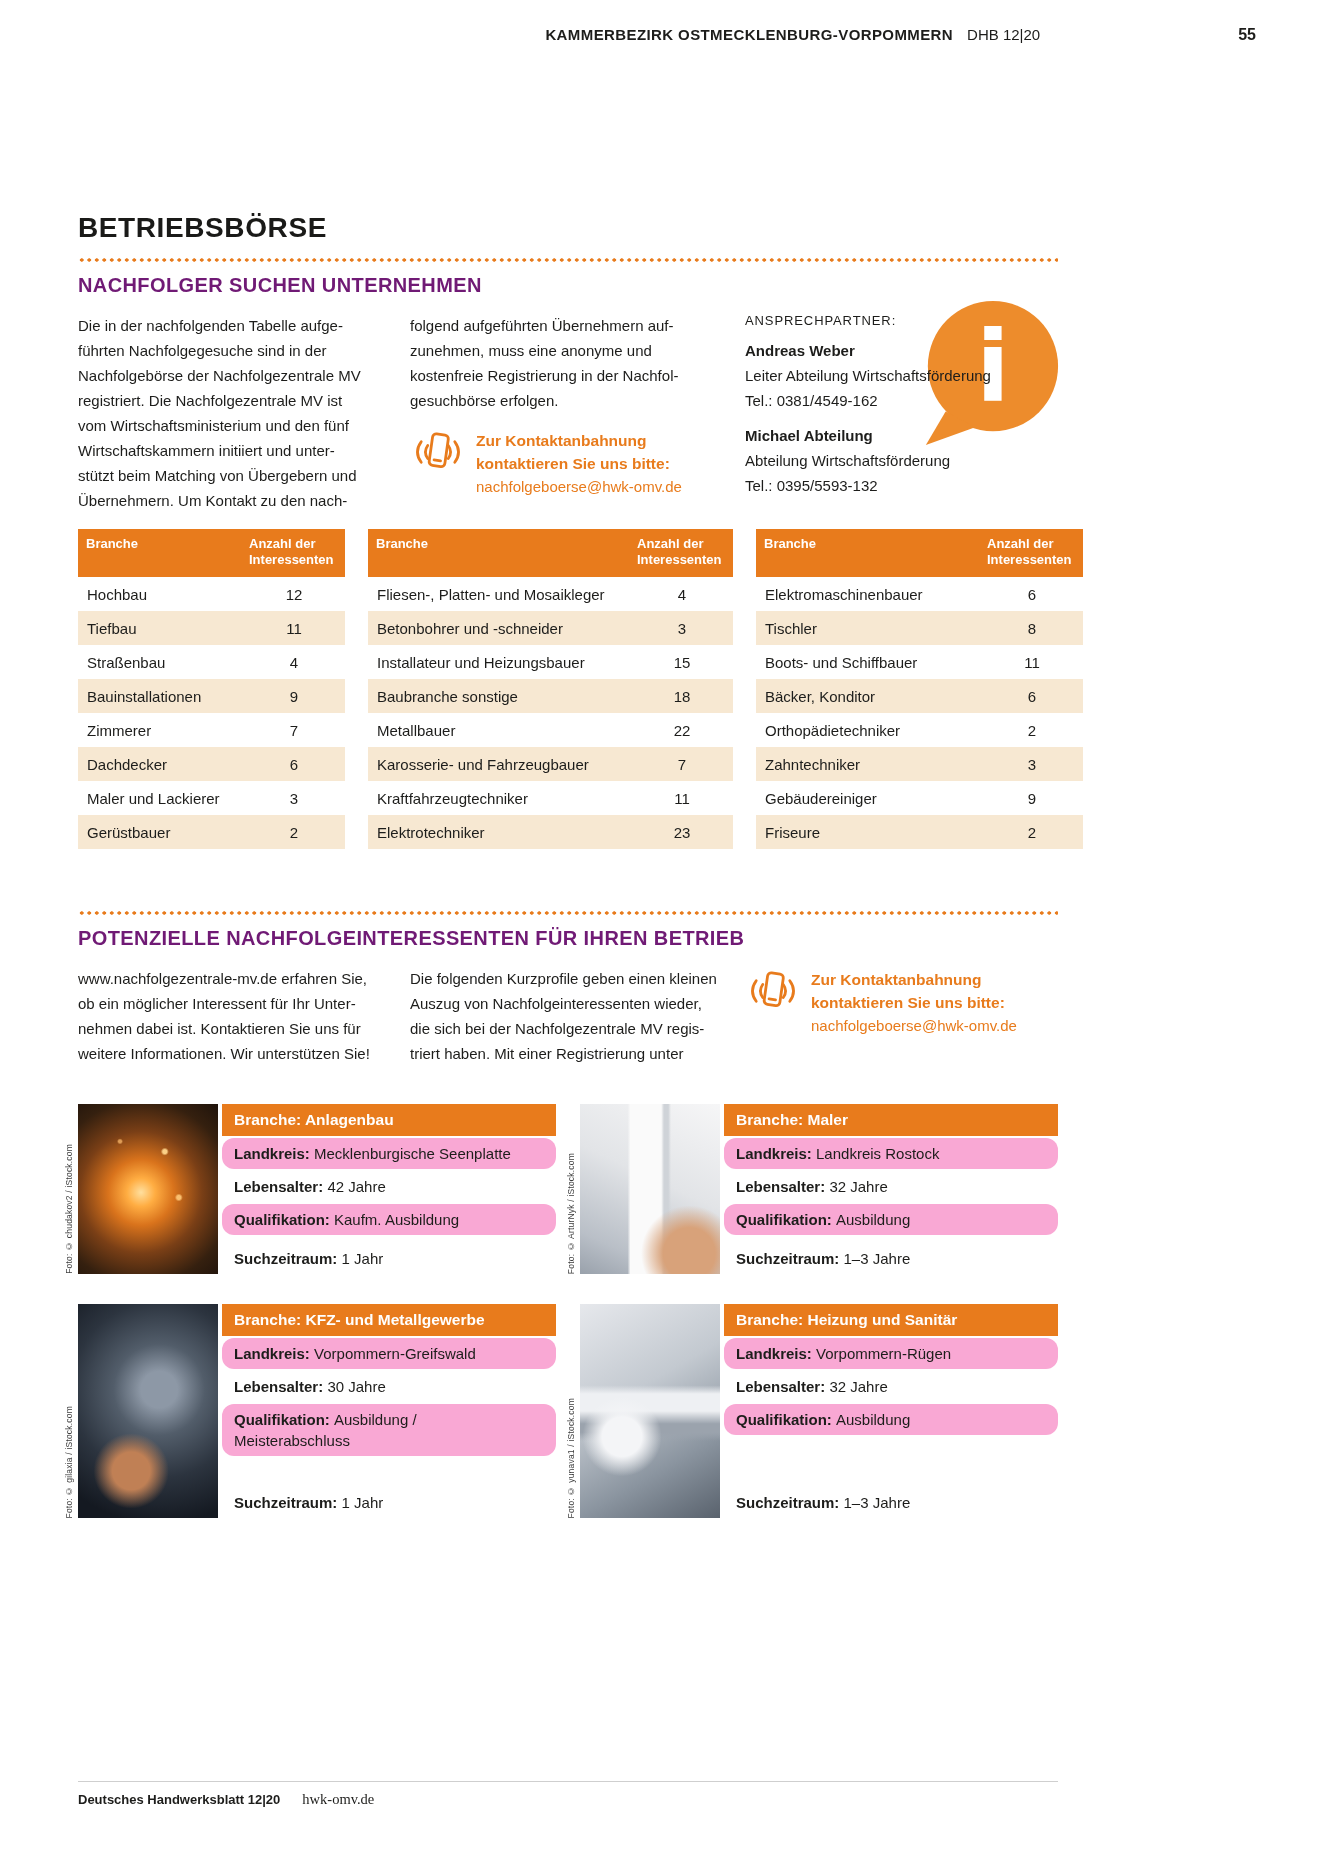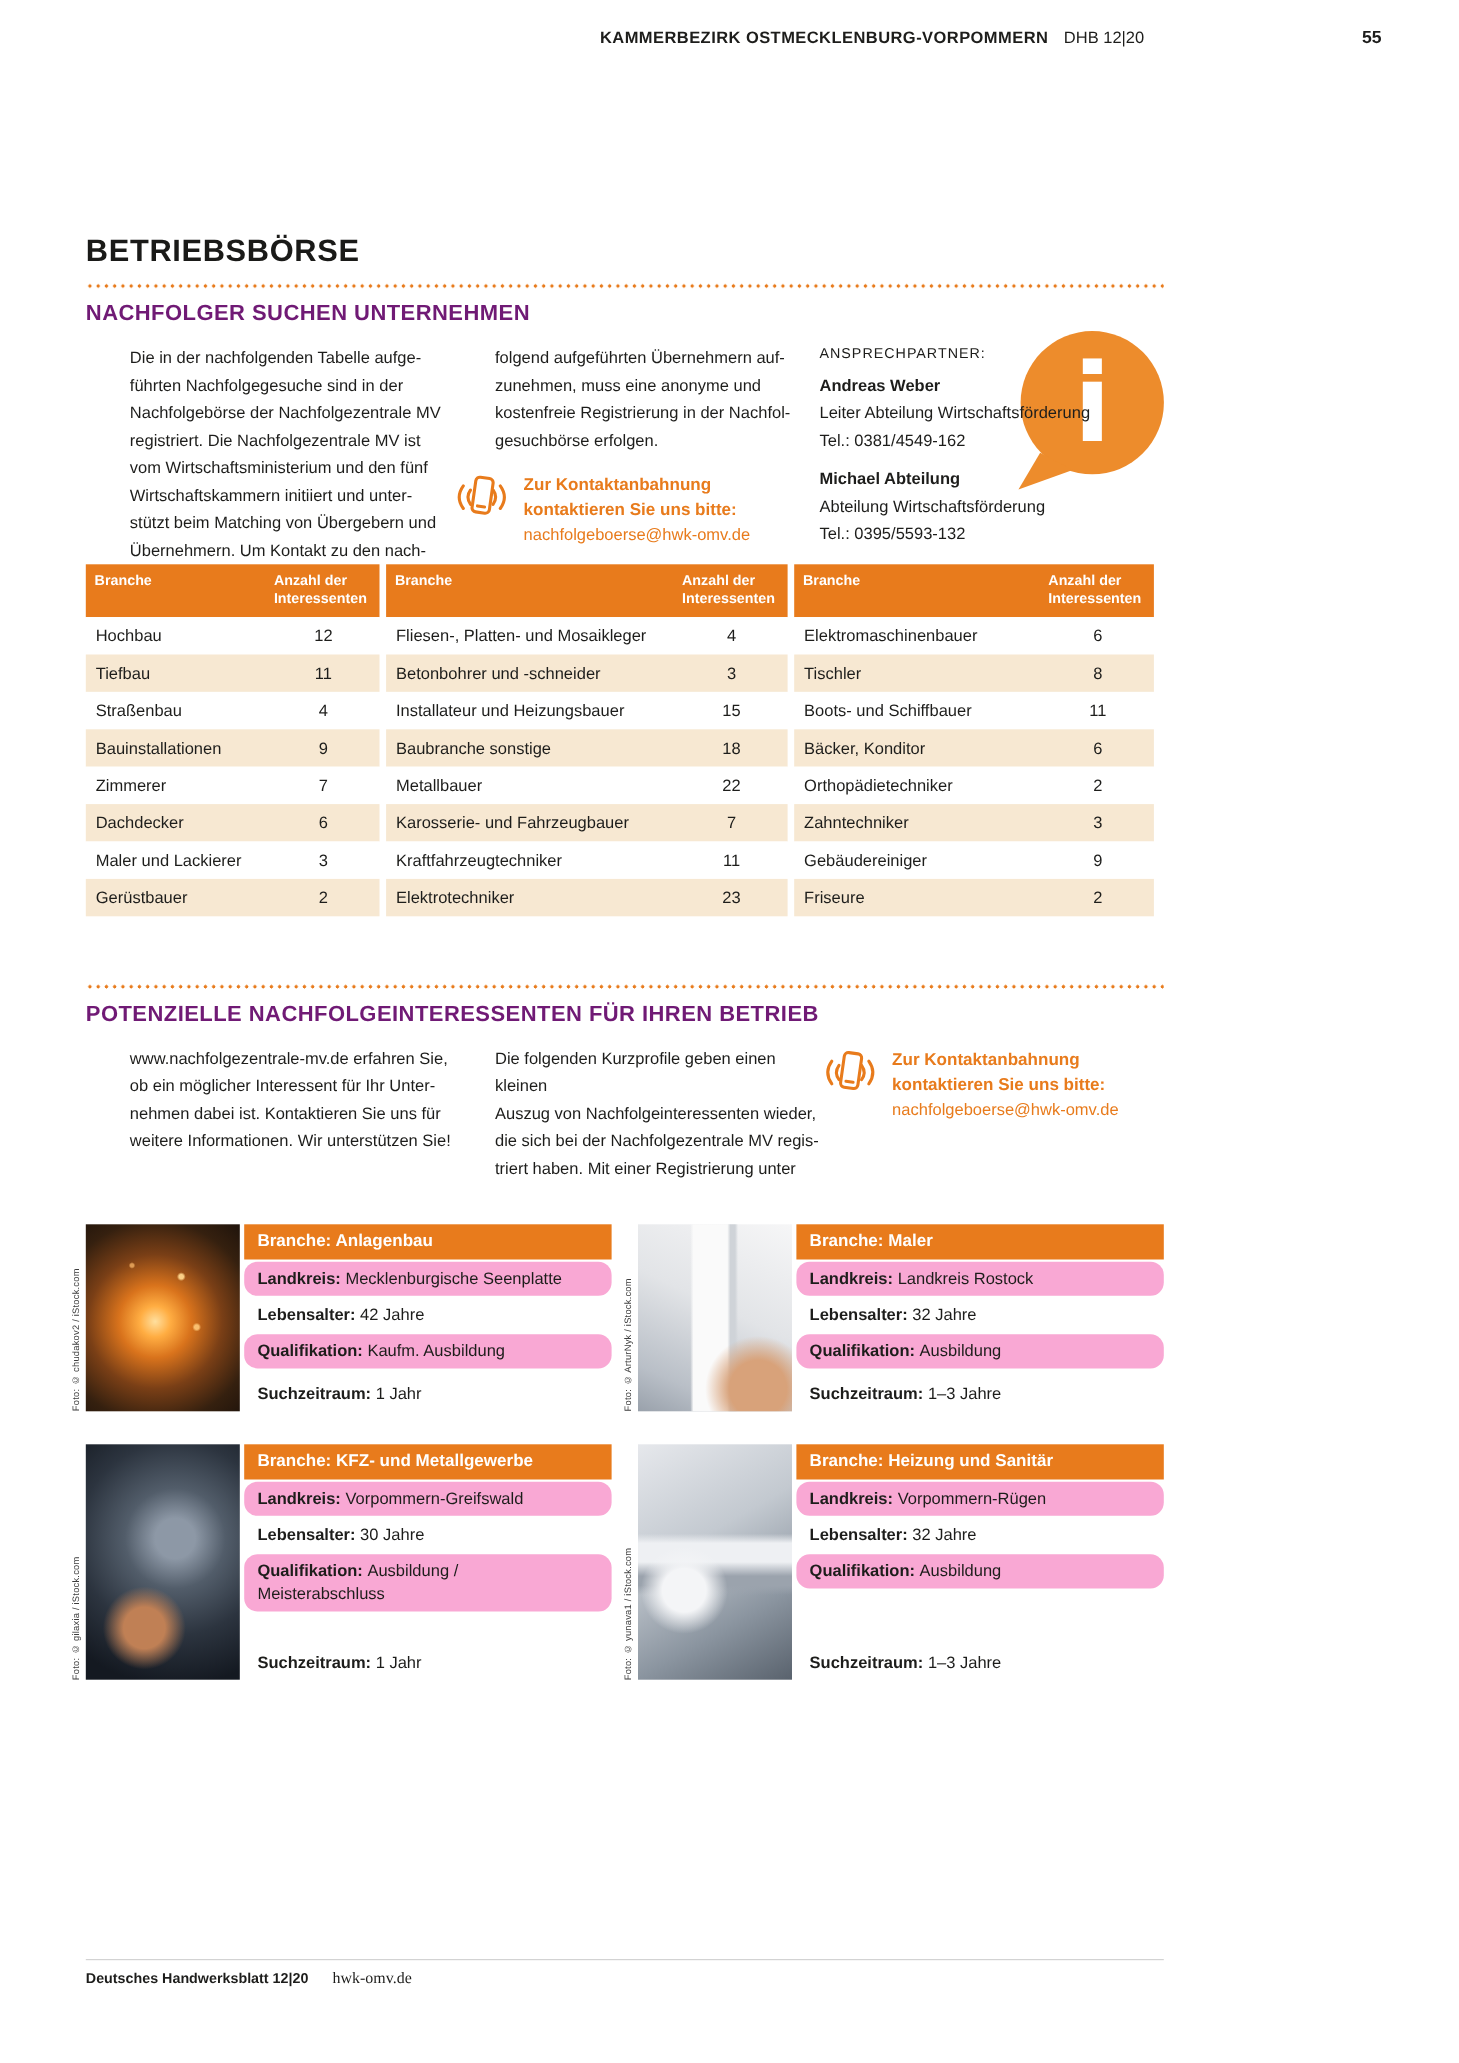--- a/index.html
+++ b/index.html
@@ -21,40 +21,40 @@
 
   .dotted { height:4px; margin-top:14px;
             background-image:radial-gradient(circle, #e87b1c 1.5px, transparent 1.8px);
             background-size:7.5px 4px; background-repeat:repeat-x; background-position:0 50%; }
   .dotted.gap-big { margin-top:62px; }
 
   h2.orange { margin-top:12px; color:#701a75; font-size:20px; font-weight:700; letter-spacing:.4px; }
 
   .cols3 { margin-top:16px; display:grid; grid-template-columns:332px 335px 313px; }
 
-  .body { font-size:15px; line-height:25px; white-space:pre-line;margin-left:40px; }
+  .body { font-size:15px; line-height:25px; white-space:pre-line; }
 
   
   .cta { margin-top:16px; display:flex; align-items:flex-start; }
   .cta.flush { margin-top:2px; }
   .cta svg { width:56px; height:46px; flex:none; margin-top:0; }
   .cta-text { margin-left:10px; font-size:15.5px; line-height:23px; }
   .cta-bold { font-weight:700; color:#e87b1c; }
   .cta-email { display:block; color:#e87b1c; text-decoration:none; font-size:15px; }
 
   
   .contact-col { position:relative; }
   .contact-col .z { position:relative; z-index:1; }
   .bubble { position:absolute; top:-14px; right:-6px; width:148px; height:148px; z-index:0; }
   h3.anspr { font-size:13px; font-weight:400; letter-spacing:.9px; margin-bottom:10px; }
   .contact { font-size:15px; line-height:25px; margin-bottom:10px; }
   .contact .cname { font-weight:700; }
 
   
-  .btable { display:grid; grid-template-columns:267px 365px 327px; column-gap:6px; }
+  .btable { margin-top:16px; display:grid; grid-template-columns:267px 365px 327px; column-gap:23px; }
   .thead { display:flex; background:#e87b1c; color:#fff; height:48px; }
   .th { font-size:13px; font-weight:700; line-height:16px; padding:7px 8px; }
   .th.b { flex:1; }
   .th.c { width:102px; padding-left:6px; padding-right:4px; }
   .trow { display:flex; height:34px; align-items:center; background:#fff; }
   .trow.alt { background:#f7e8d2; }
   .td { font-size:15px; }
   .td.b { flex:1; padding-left:9px; }
   .td.c { width:102px; text-align:center; }
 

